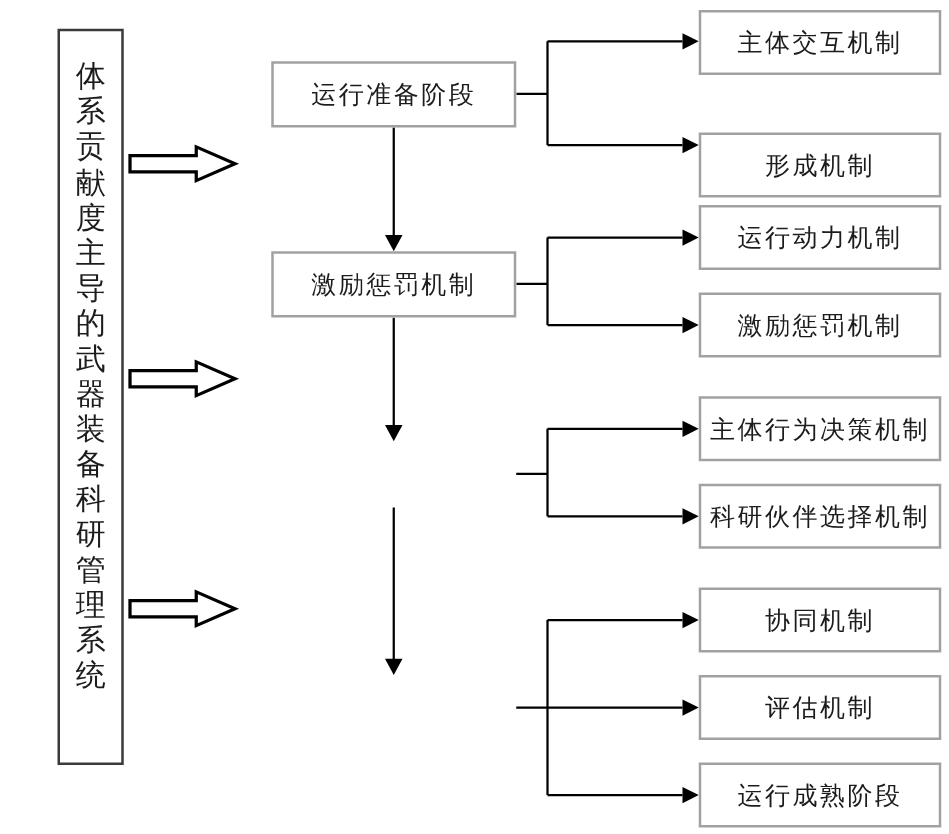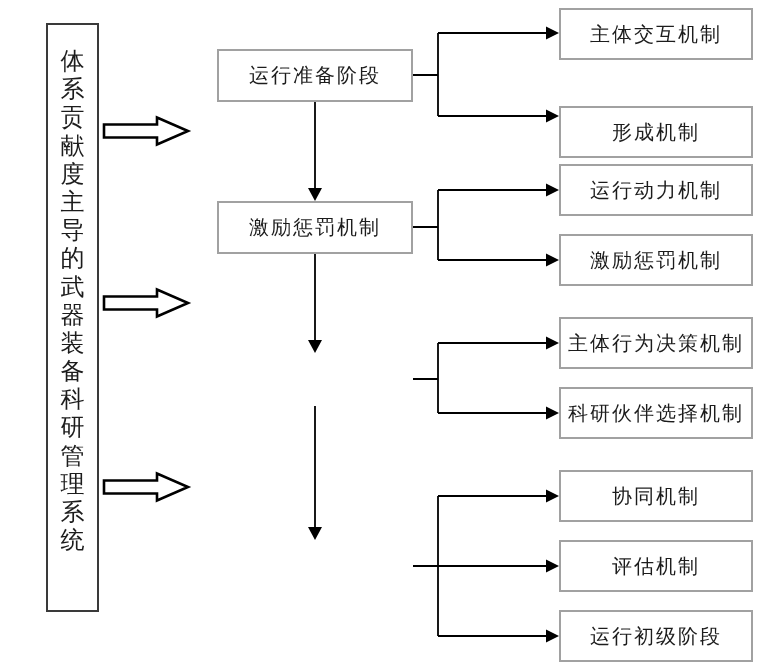--- a/index.html
+++ b/index.html
@@ -146,16 +146,16 @@
   <div class="node mech-box" style="top:317px">
     <span>主体行为决策机制</span>
   </div>
   <div class="node mech-box" style="top:470px">
     <span>协同机制</span>
   </div>
   <div class="node mech-box" style="top:540px">
     <span>评估机制</span>
   </div>
   <div class="node mech-box" style="top:610px">
-    <span>运行初级阶段</span>
+    <span>运行成熟阶段</span>
   </div>
 
 </div>
 
 </body></html>

